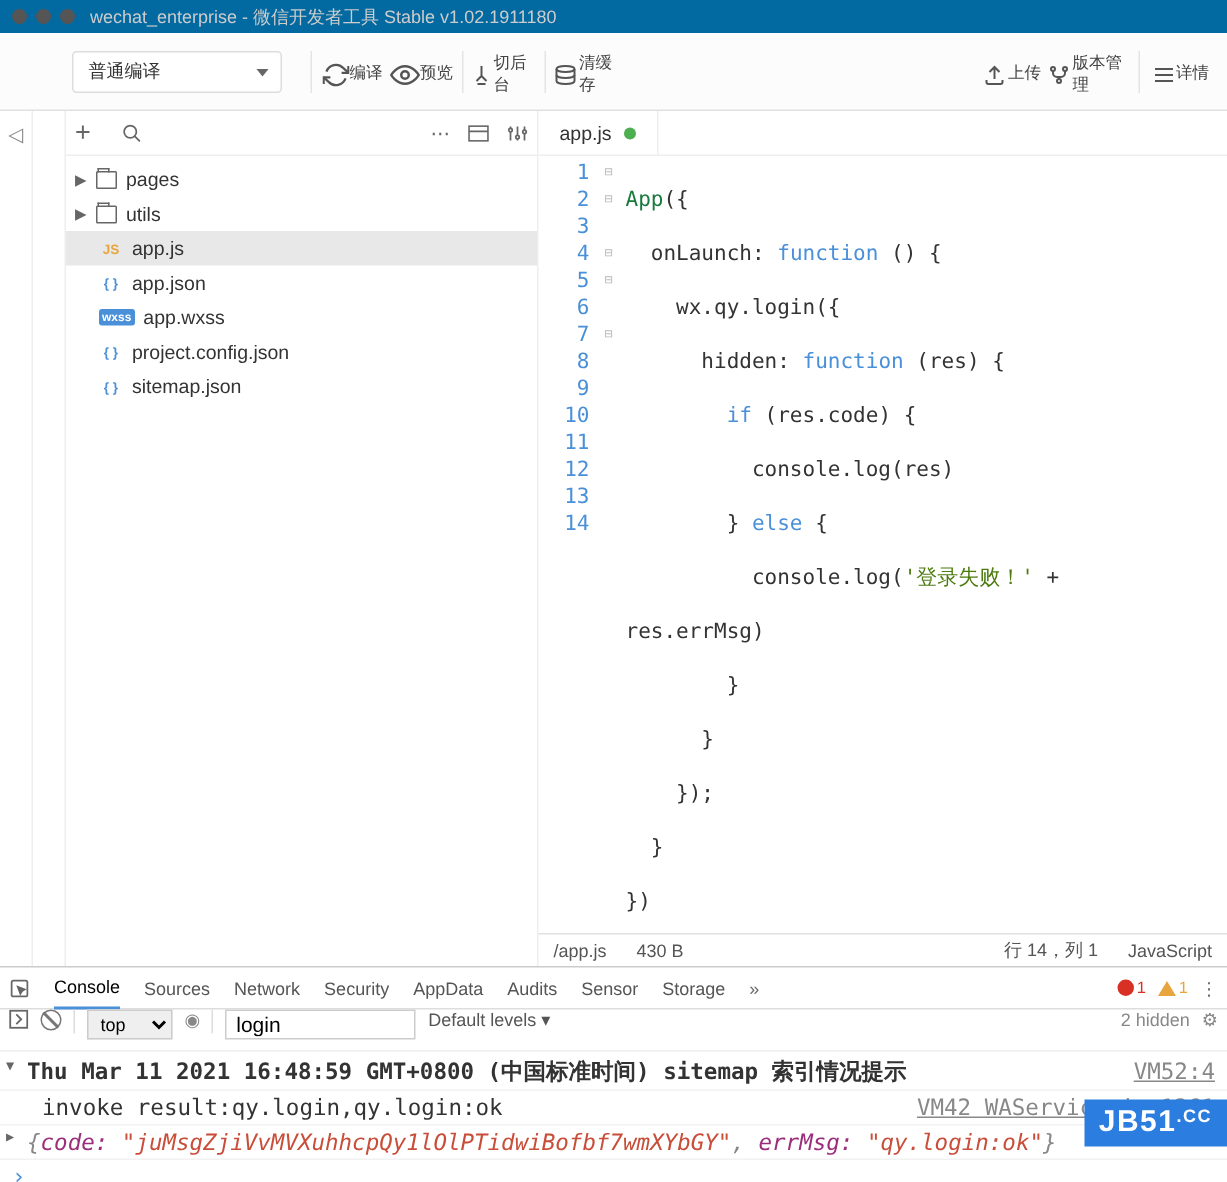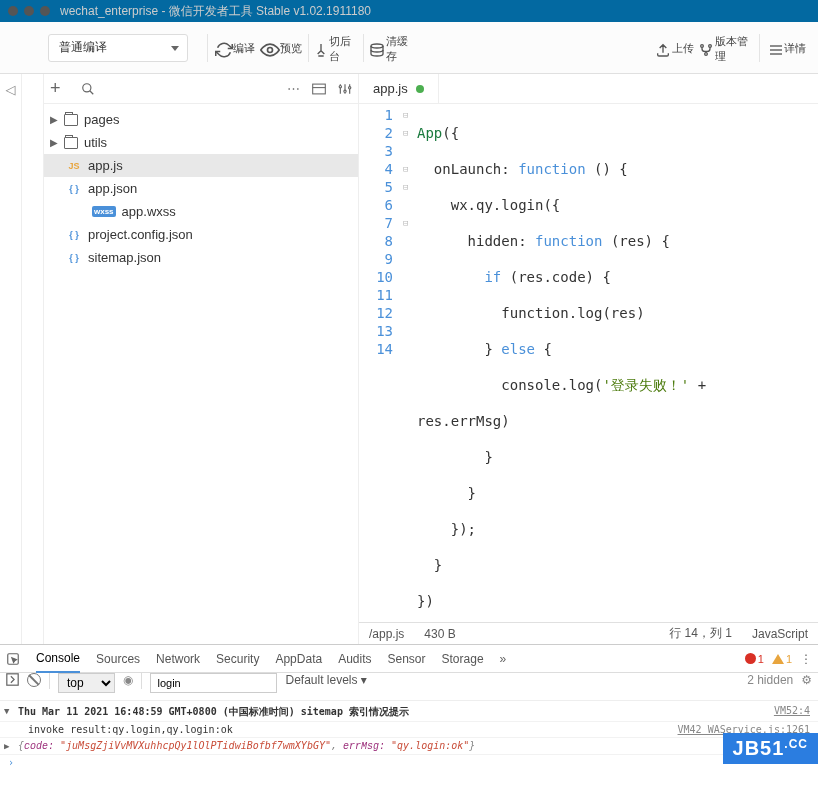--- a/index.html
+++ b/index.html
@@ -26,21 +26,21 @@
 .tree-row { height: 23px; display: flex; align-items: center; padding-left: 6px; font-size: 13px; cursor: pointer; gap: 6px; }
 .tree-row.indent1 { padding-left: 22px; }
 .tree-row.selected { background: #e8e8e8; }
 .tree-caret { width: 8px; display:inline-block; color:#666; font-size:10px;}
 .folder-ico { width:14px; height:12px; border:1px solid #666; border-radius:1px; position:relative;}
 .folder-ico::before{content:"";position:absolute;top:-3px;left:0;width:6px;height:2px;border:1px solid #666;border-bottom:none;}
 .badge { font-size: 9px; font-weight: bold; padding: 1px 2px; border-radius: 2px; display:inline-block; min-width:16px; text-align:center;}
 .badge-js { color: #e8a53e; }
 .badge-json { color: #4a90d9; }
 .badge-json::before{content:"{ }";}
-.badge-wxss { background:#4a90d9; color:#fff; font-size:8px; padding:1px 2px;margin-left:26px;}
+.badge-wxss { background:#4a90d9; color:#fff; font-size:8px; padding:1px 2px;}
 .editor-area { flex: 1; display: flex; flex-direction: column; }
 .tabs { height: 30px; border-bottom: 1px solid #eee; display: flex; }
 .tab { padding: 0 14px; display: flex; align-items: center; gap: 8px; border-right: 1px solid #eee; font-size: 13px; }
 .tab .dot { width: 8px; height: 8px; border-radius: 50%; background: #4caf50; }
 .editor-body { flex: 1; display: flex; font-family: Menlo, Consolas, monospace; font-size: 14px; line-height: 18px; overflow:hidden;}
 .gutter { width: 44px; text-align: right; color: #4a90d9; padding: 2px 10px 0 0; user-select:none;}
 .fold-col { width: 14px; padding-top:2px; color:#bbb; font-size:9px;}
 .code { flex: 1; padding-top: 2px; white-space: pre; color: #333; position:relative;}
 .kw { color: #4a90d9; }
 .fn { color: #1a7a3e; }
@@ -49,29 +49,29 @@
 .statusbar .push { margin-left: auto; }
 .devtools { border-top: 1px solid #ccc; height: 144px; display: flex; flex-direction: column; background:#fff;}
 .dt-tabs { height: 28px; border-bottom: 1px solid #ddd; display: flex; align-items: center; padding: 0 6px; gap: 16px; font-size: 12px; color: #555; }
 .dt-tabs .active { color: #000; border-bottom: 2px solid #4a90d9; height:28px; display:flex; align-items:center;}
 .dt-tabs .right { margin-left: auto; display:flex; align-items:center; gap:8px;}
 .err-badge { color: #d93025; font-size:11px; display:flex; align-items:center; gap:2px;}
 .err-badge::before{content:"";width:11px;height:11px;background:#d93025;border-radius:50%;display:inline-block;}
 .warn-badge { color: #e8a53e; font-size:11px; display:flex; align-items:center; gap:2px;}
 .warn-badge::before{content:"";width:0;height:0;border-left:6px solid transparent;border-right:6px solid transparent;border-bottom:10px solid #e8a53e;display:inline-block;}
 .dt-filter { height: 28px; border-bottom: 1px solid #eee; display: flex; align-items: flex-start; padding: 0 6px; gap: 8px; font-size: 12px; }
-.dt-filter input { border: 1px solid #ccc; height: 20px; padding: 0 18px 0 6px; font-size: 11px; width: 127px; }
+.dt-filter input { border: 1px solid #ccc; height: 20px; padding: 0 18px 0 6px; font-size: 14px; width: 127px; }
 .dt-filter select { border: 1px solid #ccc; height: 20px; font-size: 12px; padding:0 14px 0 4px;}
-.dt-console { flex: 1; overflow: auto; font-family: Menlo, Consolas, monospace; font-size: 10px; padding: 2px 0; }
+.dt-console { flex: 1; overflow: auto; font-family: Menlo, Consolas, monospace; font-size: 15px; padding: 2px 0; }
 .cl-row { padding: 2px 8px 2px 18px; border-bottom: 1px solid #f2f2f2; display: flex; position:relative;}
 .cl-row .src { margin-left: auto; color: #888; text-decoration: underline; }
 .cl-row.expand::before { content:"▼"; position:absolute; left:4px; font-size:9px; color:#666; top:3px;}
 .cl-row.collapse::before { content:"▶"; position:absolute; left:4px; font-size:9px; color:#666; top:3px;}
 .cl-input { padding: 2px 8px; color:#4a90d9;}
-.obj-key{color:#9b2e7a;font-family:Liberation Mono, monospace;} .obj-str{color:#c94e3a;} .obj-gray{color:#888; font-style:italic;}
+.obj-key{color:#9b2e7a;} .obj-str{color:#c94e3a;} .obj-gray{color:#888; font-style:italic;}
 .watermark { position: fixed; right: 0; bottom: 24px; background: #2b7de0; color: #fff; font-weight: bold; font-size: 20px; padding: 4px 10px; letter-spacing:1px;}
 .watermark .cc{font-size:12px; vertical-align:top;}
 .no-ico{width:14px;height:14px;border:1.5px solid #777;border-radius:50%;position:relative;}
 .no-ico::after{content:"";position:absolute;width:14px;height:1.5px;background:#777;top:5px;left:-1px;transform:rotate(45deg);}
 .vline{width:1px;height:16px;background:#ddd;}
 svg{display:block;}
 </style>
 </head>
 <body>
 
@@ -263,21 +263,21 @@
           <div>⊟</div>
           <div>&nbsp;</div>
           <div>⊟</div>
       </div>
       <div class="code">
 <div><span class="fn">App</span><span>({</span></div>
 <div><span>  onLaunch: </span><span class="kw">function</span><span> () {</span></div>
 <div>    wx.qy.login({</div>
 <div><span>      hidden: </span><span class="kw">function</span><span> (res) {</span></div>
 <div><span>        </span><span class="kw">if</span><span> (res.code) {</span></div>
-<div>          function.log(res)</div>
+<div>          console.log(res)</div>
 <div><span>        } </span><span class="kw">else</span><span> {</span></div>
 <div><span>          console.log(</span><span class="str">'登录失败！'</span><span> + </span></div>
 <div>res.errMsg)</div>
 <div>        }</div>
 <div>      }</div>
 <div>    });</div>
 <div>  }</div>
 <div>})</div>
 
       </div>

